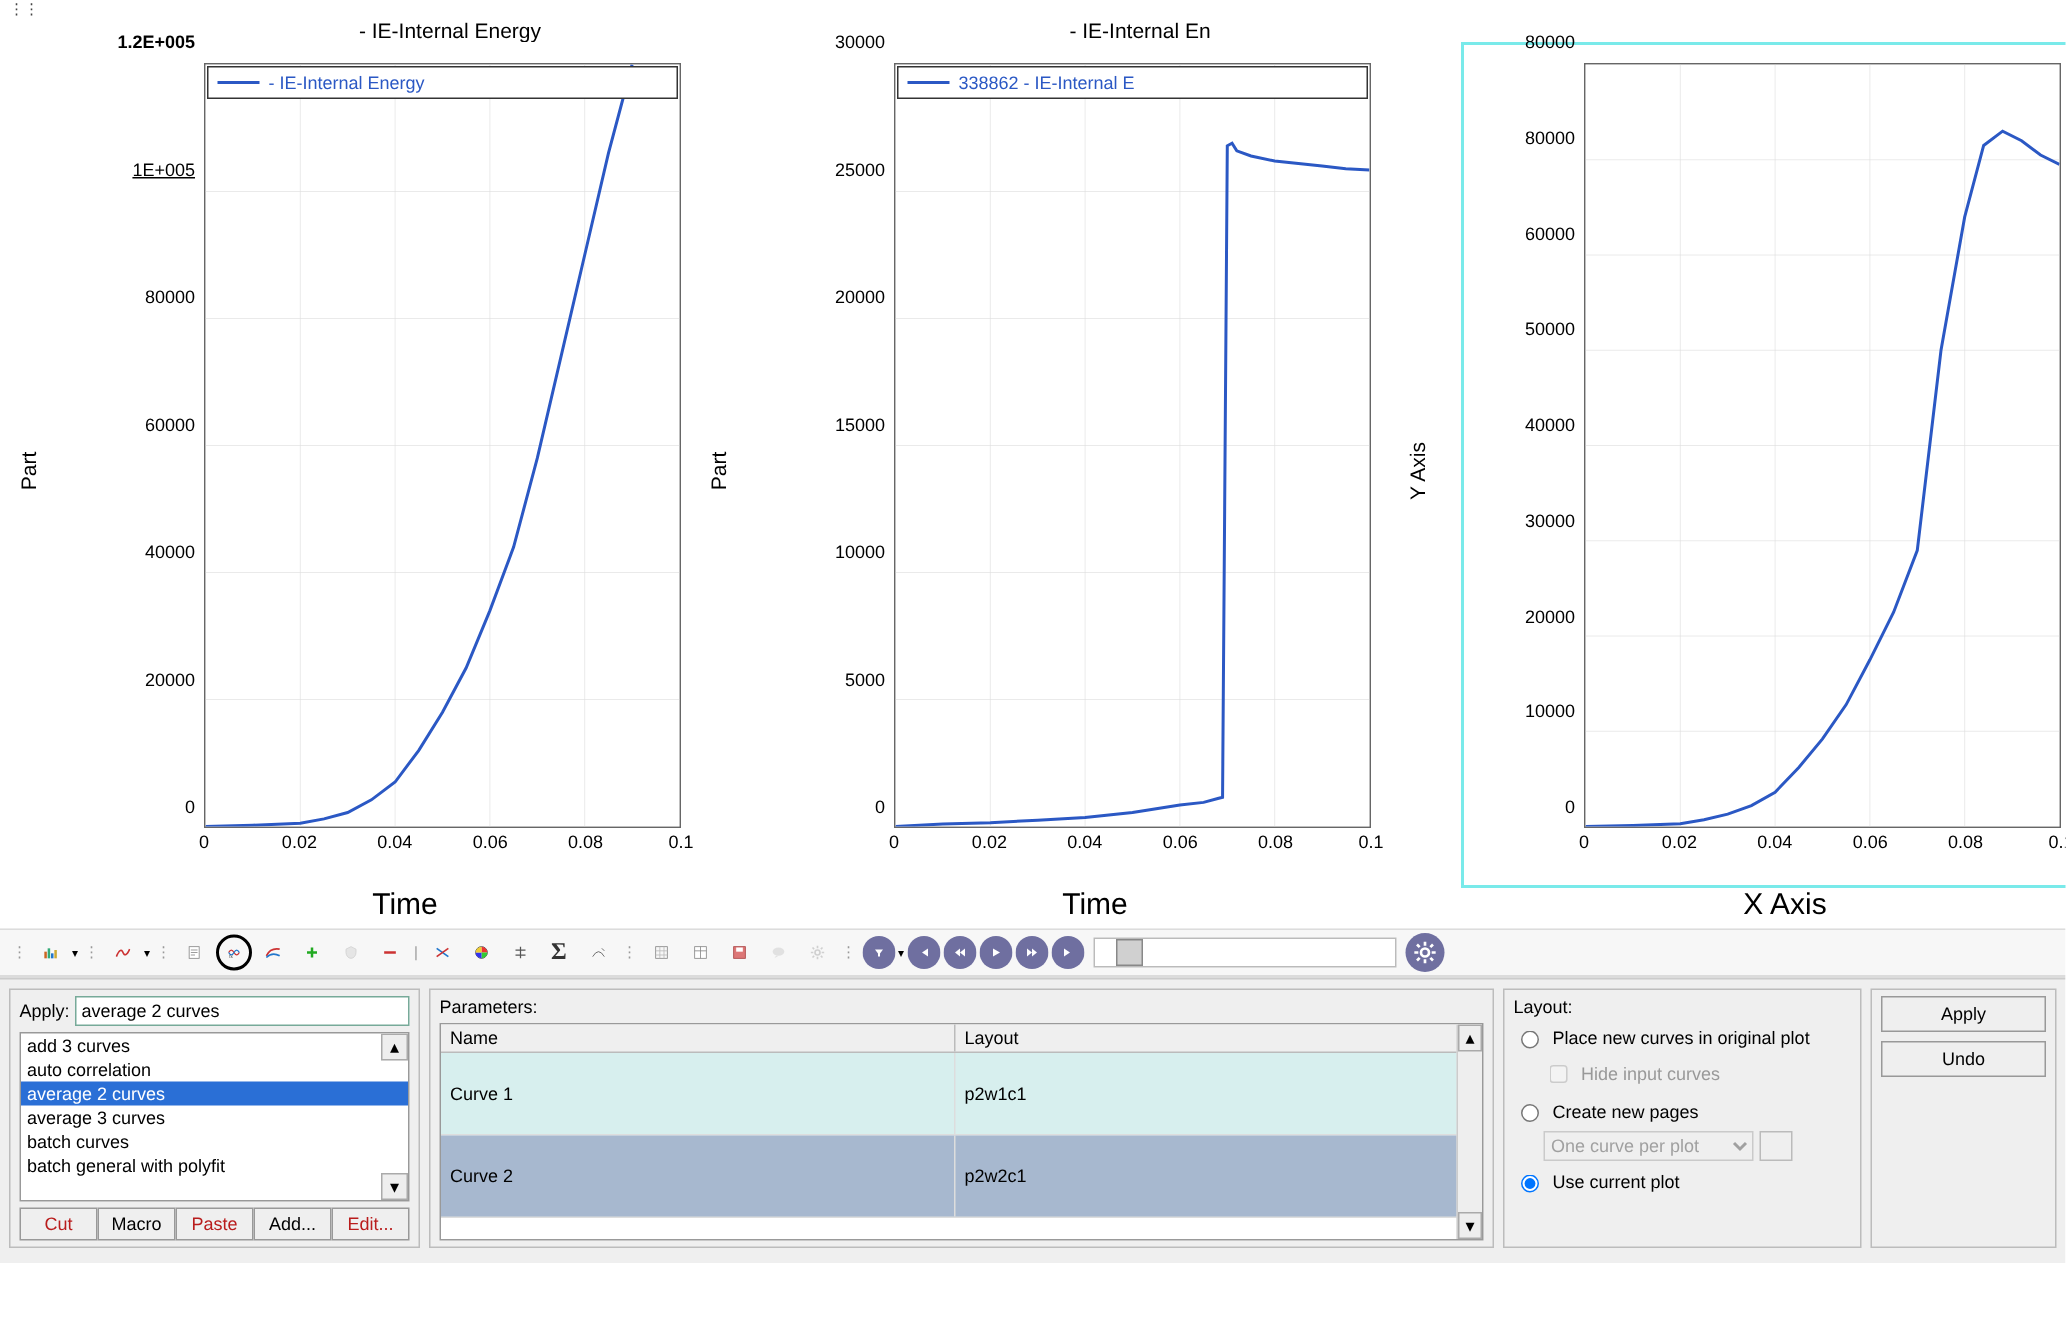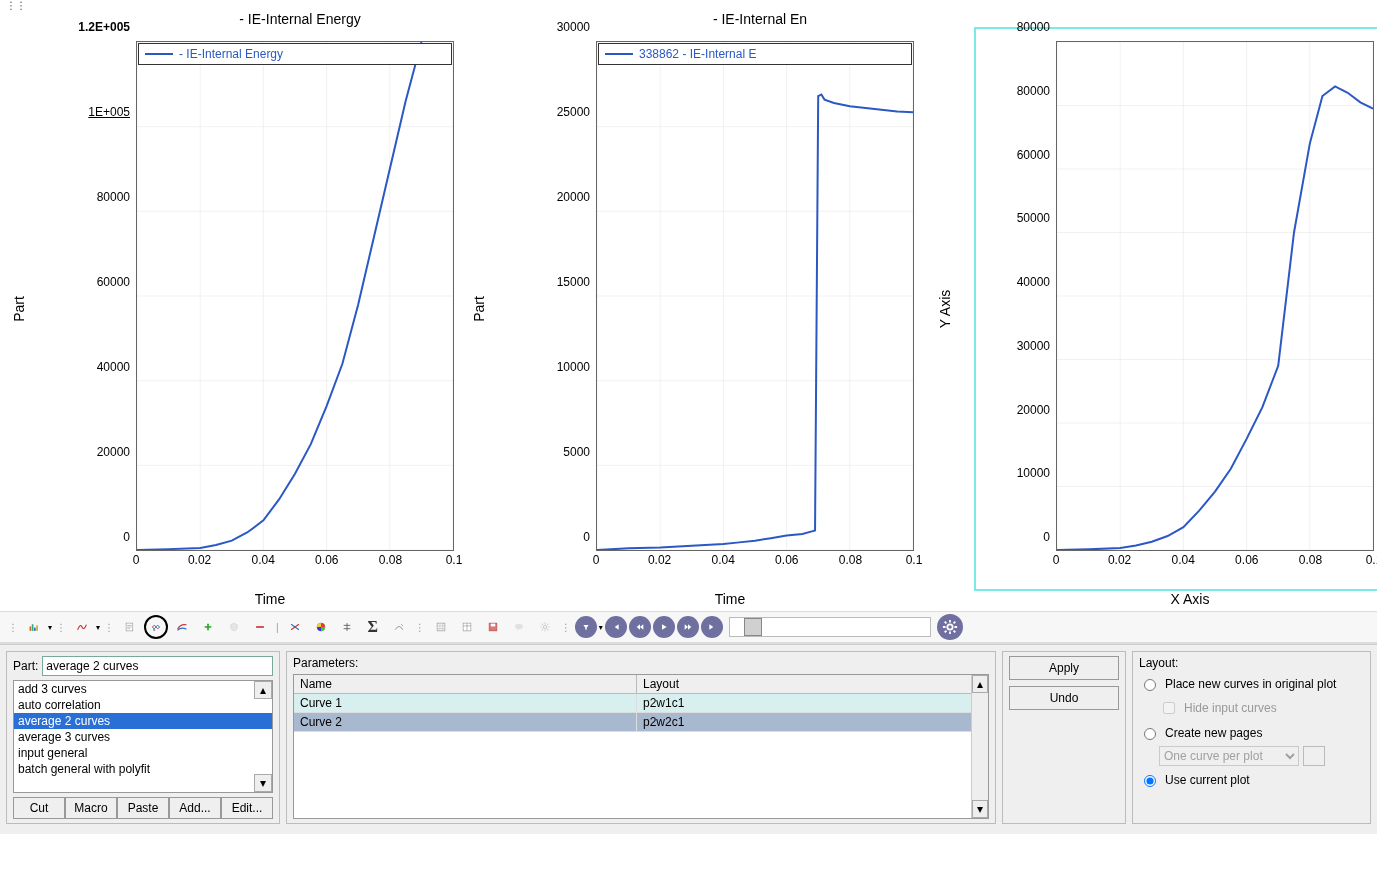--- a/index.html
+++ b/index.html
@@ -3,21 +3,21 @@
 <meta charset="utf-8">
 <style>
   html,body{margin:0;padding:0;font-family:"Segoe UI",Tahoma,sans-serif;font-size:12px;background:#fff;color:#000}
   .app{width:1377px;height:884px;position:relative;background:#fff;display:flex;flex-direction:column}
   .dots{padding:0 6px;font-size:10px;color:#444}
   .charts-row{display:flex;gap:0;padding:0 0 4px 0}
   .chart-cell{flex:0 0 460px;position:relative}
   .chart-cell.active .chart-frame{outline:2px solid #79eaea}
   .chart-title{position:absolute;top:0;left:140px;right:0;text-align:center;font-size:14px;white-space:nowrap;overflow:hidden}
   .yaxis-label{position:absolute;left:6px;top:50%;transform:translate(0,-50%) rotate(-90deg);transform-origin:center;font-size:14px}
-  .xaxis-label{text-align:center;font-size:14px;margin-top:2px}
+  .xaxis-label{text-align:center;font-size:20px;margin-top:2px}
   .chart-frame{position:relative;margin:18px 2px 0 56px;height:560px;background:#fff}
   .plot-box{position:absolute;left:80px;top:12px;right:4px;bottom:38px;border:1px solid #666;background:#fff}
   .grid line{stroke:#ddd;stroke-width:1}
   .y-ticks{position:absolute;left:0;top:12px;bottom:38px;width:78px}
   .y-ticks div{position:absolute;right:4px;transform:translateY(-50%);white-space:nowrap}
   .x-ticks{position:absolute;left:80px;right:4px;bottom:20px;height:16px}
   .x-ticks div{position:absolute;transform:translateX(-50%)}
   .legend-box{position:absolute;top:14px;left:82px;right:6px;border:1px solid #333;background:#fff;padding:3px 6px;font-size:12px;color:#2b58c4;display:flex;align-items:center;gap:6px;white-space:nowrap;overflow:hidden}
   .legend-swatch{width:28px;height:0;border-top:2px solid #2b58c4;display:inline-block}
   svg.curve{position:absolute;left:0;top:0;width:100%;height:100%}
@@ -40,29 +40,29 @@
   .macro-hdr{display:flex;align-items:center;gap:4px}
   .macro-hdr input{flex:1;height:18px;border:1px solid #7a9;background:#fff;padding:0 3px;font:inherit}
   .macro-list{flex:1;background:#fff;border:1px solid #999;overflow:auto;position:relative}
   .macro-list .scrollbtn{position:absolute;right:0;width:16px;height:16px;background:#eee;border:1px solid #aaa;display:flex;align-items:center;justify-content:center;cursor:pointer}
   .macro-list .sb-up{top:0}
   .macro-list .sb-dn{bottom:0}
   .macro-list .item{padding:1px 4px;cursor:default}
   .macro-list .item.sel{background:#2a6fd6;color:#fff}
   .mbtns{display:flex;gap:0}
   .mbtns button{flex:1;height:22px;background:#efefef;border:1px solid #999;font:inherit;cursor:pointer}
-  .mbtns button:disabled{color:#000000}
+  .mbtns button:disabled{color:#b91c1c}
 
   .params-panel{flex:1;position:relative}
   .params-hdr{font-size:12px}
   .ptable{flex:1;background:#fff;border:1px solid #999;display:flex;flex-direction:column;position:relative}
   .ptable .hrow{display:flex;background:#efefef;border-bottom:1px solid #bbb}
   .ptable .hrow .cell{padding:2px 6px;border-right:1px solid #bbb}
   .ptable .row{display:flex;border-bottom:1px solid #ddd}
-  .ptable .row .cell{padding:2px 6px;border-right:1px solid #ddd}
+  .ptable .row .cell{padding:20px 6px;border-right:1px solid #ddd}
   .ptable .row.sel1{background:#d7efee}
   .ptable .row.sel2{background:#a7b8cf}
   .c-name{flex:0 0 330px}
   .c-val{flex:1}
   .ptable .vsb{position:absolute;right:0;top:0;bottom:0;width:16px;background:#eee;border-left:1px solid #ccc}
   .ptable .vsb .arr{position:absolute;left:0;right:0;height:16px;border:1px solid #aaa;background:#eee;display:flex;align-items:center;justify-content:center;cursor:pointer}
 
   .layout-panel{flex:0 0 225px}
   .layout-panel label{display:flex;align-items:center;gap:6px;margin:2px 0}
   .layout-panel .indent{margin-left:20px}
@@ -378,30 +378,30 @@
         <svg width="16" height="16" viewBox="0 0 18 18">
           <circle cx="9" cy="9" r="3" fill="none" stroke="#fff" stroke-width="2"></circle>
           <path d="M9 1v3M9 14v3M1 9h3M14 9h3M3 3l2 2M13 13l2 2M15 3l-2 2M5 13l-2 2" stroke="#fff" stroke-width="2"></path>
         </svg>
       </div>
   </div>
 
   <div class="bottom">
     <div class="panel macro-panel">
       <div class="macro-hdr">
-        <span>Part:</span>
+        <span>Apply:</span>
         <input value="average 2 curves" style="">
       </div>
       <div class="macro-list" id="macro-list">
         <div class="scrollbtn sb-up">▴</div>
         <div class="item">add 3 curves</div>
           <div class="item">auto correlation</div>
           <div class="item sel">average 2 curves</div>
           <div class="item">average 3 curves</div>
-          <div class="item">input general</div>
+          <div class="item">batch curves</div>
           <div class="item">batch general with polyfit</div>
           <div class="scrollbtn sb-dn">▾</div>
       </div>
       <div class="mbtns">
         <button disabled="">Cut</button>
         <button>Macro</button>
         <button disabled="">Paste</button>
         <button>Add...</button>
         <button disabled="">Edit...</button>
       </div>
@@ -420,25 +420,20 @@
         </div>
         <div class="row sel2">
           <div class="cell c-name">Curve 2</div>
           <div class="cell c-val">p2w2c1</div>
         </div>
         <div class="vsb">
           <div class="arr" style="top:0">▴</div>
           <div class="arr" style="bottom:0">▾</div>
         </div>
       </div>
-    </div>
-
-    <div class="panel actions-panel">
-      <button>Apply</button>
-      <button>Undo</button>
     </div>
 
     <div class="panel layout-panel">
       <div>Layout:</div>
       <label>
           <input type="radio" class="radio" name="lay" style="">
           <span>Place new curves in original plot</span>
         </label>
       <label class="indent" style="color:#999">
           <input type="checkbox" class="chk" disabled="" style="">
@@ -450,14 +445,19 @@
         </label>
       <div class="indent" style="display:flex;gap:4px;align-items:center">
         <select disabled=""><option>One curve per plot</option></select>
         <div class="swatch"></div>
       </div>
       <label>
           <input type="radio" class="radio" name="lay" checked="" style="">
           <span>Use current plot</span>
         </label>
     </div>
+
+    <div class="panel actions-panel">
+      <button>Apply</button>
+      <button>Undo</button>
+    </div>
   </div>
 </div>
 
 </body></html>

